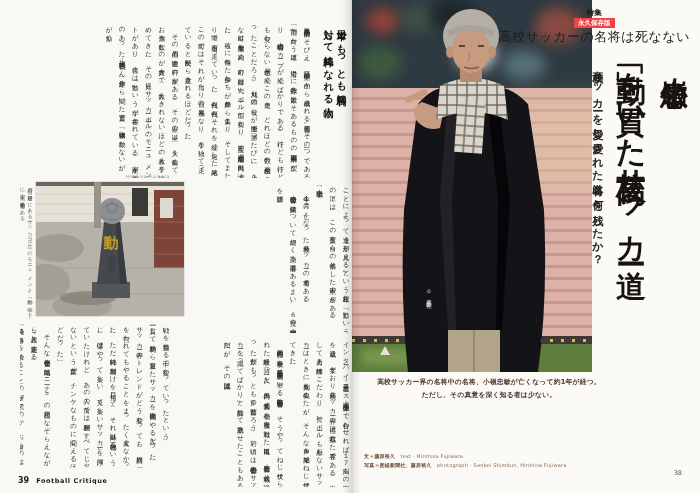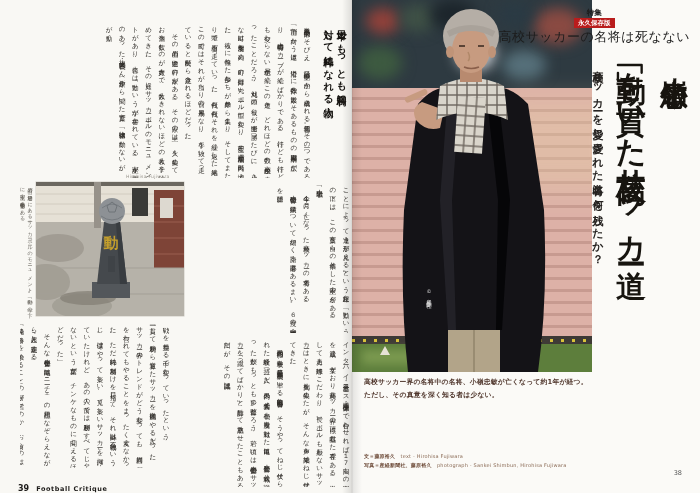--- a/index.html
+++ b/index.html
@@ -8,21 +8,21 @@
   .spread{position:relative;width:700px;height:493px;background:#faf9f6;}
   .gutter{position:absolute;left:342px;top:0;width:20px;height:493px;
     background:linear-gradient(90deg,rgba(0,0,0,0) 0%,rgba(0,0,0,.10) 45%,rgba(0,0,0,.16) 50%,rgba(0,0,0,.08) 58%,rgba(0,0,0,0) 100%);z-index:40;pointer-events:none;}
   .v{writing-mode:vertical-rl;text-orientation:mixed;}
   .serif{font-family:"DejaVu Serif","Liberation Serif",serif;}
 
   
   .right-page{position:absolute;left:352px;top:0;width:348px;height:493px;background:#fbfaf7;}
   .feature-strip{position:absolute;top:8px;right:10px;display:flex;align-items:center;z-index:5;flex-direction:column;}
   .feature-label{font-size:7.5px;font-weight:bold;color:#1c1c1c;}
-  .feature-badge{background:#b91c1c;color:#fff;font-size:6.5px;font-weight:bold;padding:1px 4px;line-height:8px;}
+  .feature-badge{background:#ef4444;color:#fff;font-size:6.5px;font-weight:bold;padding:1px 4px;line-height:8px;}
   .feature-title{font-size:13px;color:#1c1c1c;letter-spacing:.5px;}
 
   .headline-name{position:absolute;top:56px;right:12px;font-size:27px;font-weight:900;color:#17140f;letter-spacing:2px;line-height:1.05;}
   .headline-main{position:absolute;top:54px;right:52px;font-size:30px;font-weight:900;color:#17140f;letter-spacing:-1px;line-height:1.1;}
   .headline-sub{position:absolute;top:62px;right:96px;font-size:11px;font-weight:600;color:#262321;letter-spacing:1px;}
 
   .coach-photo{position:absolute;left:0;top:0;width:240px;height:372px;overflow:hidden;background:#d6a89f;}
   .stand-top{position:absolute;left:0;top:0;width:240px;height:88px;background:#2e3a41;overflow:hidden;}
   .blob{position:absolute;border-radius:50%;filter:blur(7px);}
   .stand-steps{position:absolute;left:0;top:88px;width:240px;height:250px;
@@ -30,37 +30,37 @@
   .steps-glow{position:absolute;left:150px;top:100px;width:120px;height:90px;background:#e8d3a9;opacity:.35;filter:blur(14px);}
   .rail{position:absolute;left:0;top:336px;width:240px;height:9px;background:#3f3a36;
     background-image:repeating-linear-gradient(90deg,#d9c23a 0 3px,#3f3a36 3px 11px);background-size:100% 3px;background-position:0 3px;background-repeat:no-repeat;}
   .pitch{position:absolute;left:0;top:344px;width:240px;height:28px;background:#5d7e3c;}
   .pitch .lightpatch{position:absolute;left:10px;top:6px;width:60px;height:14px;background:#7c9a50;filter:blur(5px);}
   .cone{position:absolute;left:96px;top:2px;width:0;height:0;border-left:5px solid transparent;border-right:5px solid transparent;border-bottom:9px solid #d9c23a;}
   .coach-svg{position:absolute;left:0;top:0;}
   .photo-credit-v{position:absolute;left:74px;top:288px;font-size:5px;color:#fff;opacity:.85;letter-spacing:1px;z-index:6;}
 
   .lead{position:absolute;left:12px;top:376px;width:250px;color:#4e342a;font-weight:700;}
-  .lead .line{font-size:6.8px;line-height:13px;letter-spacing:.2px;white-space:nowrap;}
+  .lead .line{font-size:6.8px;line-height:13px;letter-spacing:.2px;white-space:nowrap;text-align:center;}
   .credits{position:absolute;left:12px;top:452px;color:#8a6a55;}
   .credit-line{font-size:5px;line-height:9px;letter-spacing:.2px;}
   .credit-line b{color:#6d4b39;}
   .pageno-right{position:absolute;right:18px;bottom:16px;font-size:6.5px;color:#555;}
 
   
   .left-page{position:absolute;left:0;top:0;width:352px;height:493px;background:#f9f8f4;}
   .col-block{position:absolute;color:#2f2c28;overflow:hidden;}
   .col-block p{margin:0;font-size:6.5px;line-height:13.2px;letter-spacing:.6px;}
   .sec-heading{font-weight:900;color:#171512;font-size:10px;line-height:13px;letter-spacing:1px;margin-left:9px;padding-right:2px;font-family:"DejaVu Sans",sans-serif;}
   .sec-heading div{display:inline-block;}
 
   .monument-photo{position:absolute;left:36px;top:182px;width:148px;height:134px;overflow:hidden;background:#b6b2a9;box-shadow:0 0 0 .5px #cfccc4;}
   .monument-caption{position:absolute;left:16px;top:184px;height:132px;width:17px;font-size:5px;line-height:7.5px;color:#5a564f;letter-spacing:.4px;}
   .monument-credit{position:absolute;left:126px;top:174px;font-size:4.5px;color:#9a968e;letter-spacing:.3px;}
-  .footer-left{position:absolute;left:18px;bottom:0;display:flex;align-items:baseline;gap:7px;color:#1e1c1a;}
+  .footer-left{position:absolute;left:18px;bottom:8px;display:flex;align-items:baseline;gap:7px;color:#1e1c1a;}
   .footer-left .no{font-size:8px;font-weight:bold;}
   .footer-left .mag{font-size:6.5px;font-weight:bold;letter-spacing:.6px;text-align:right;}
 </style>
 </head>
 <body>
 
 <div class="spread">
 
   <div class="left-page">
 

